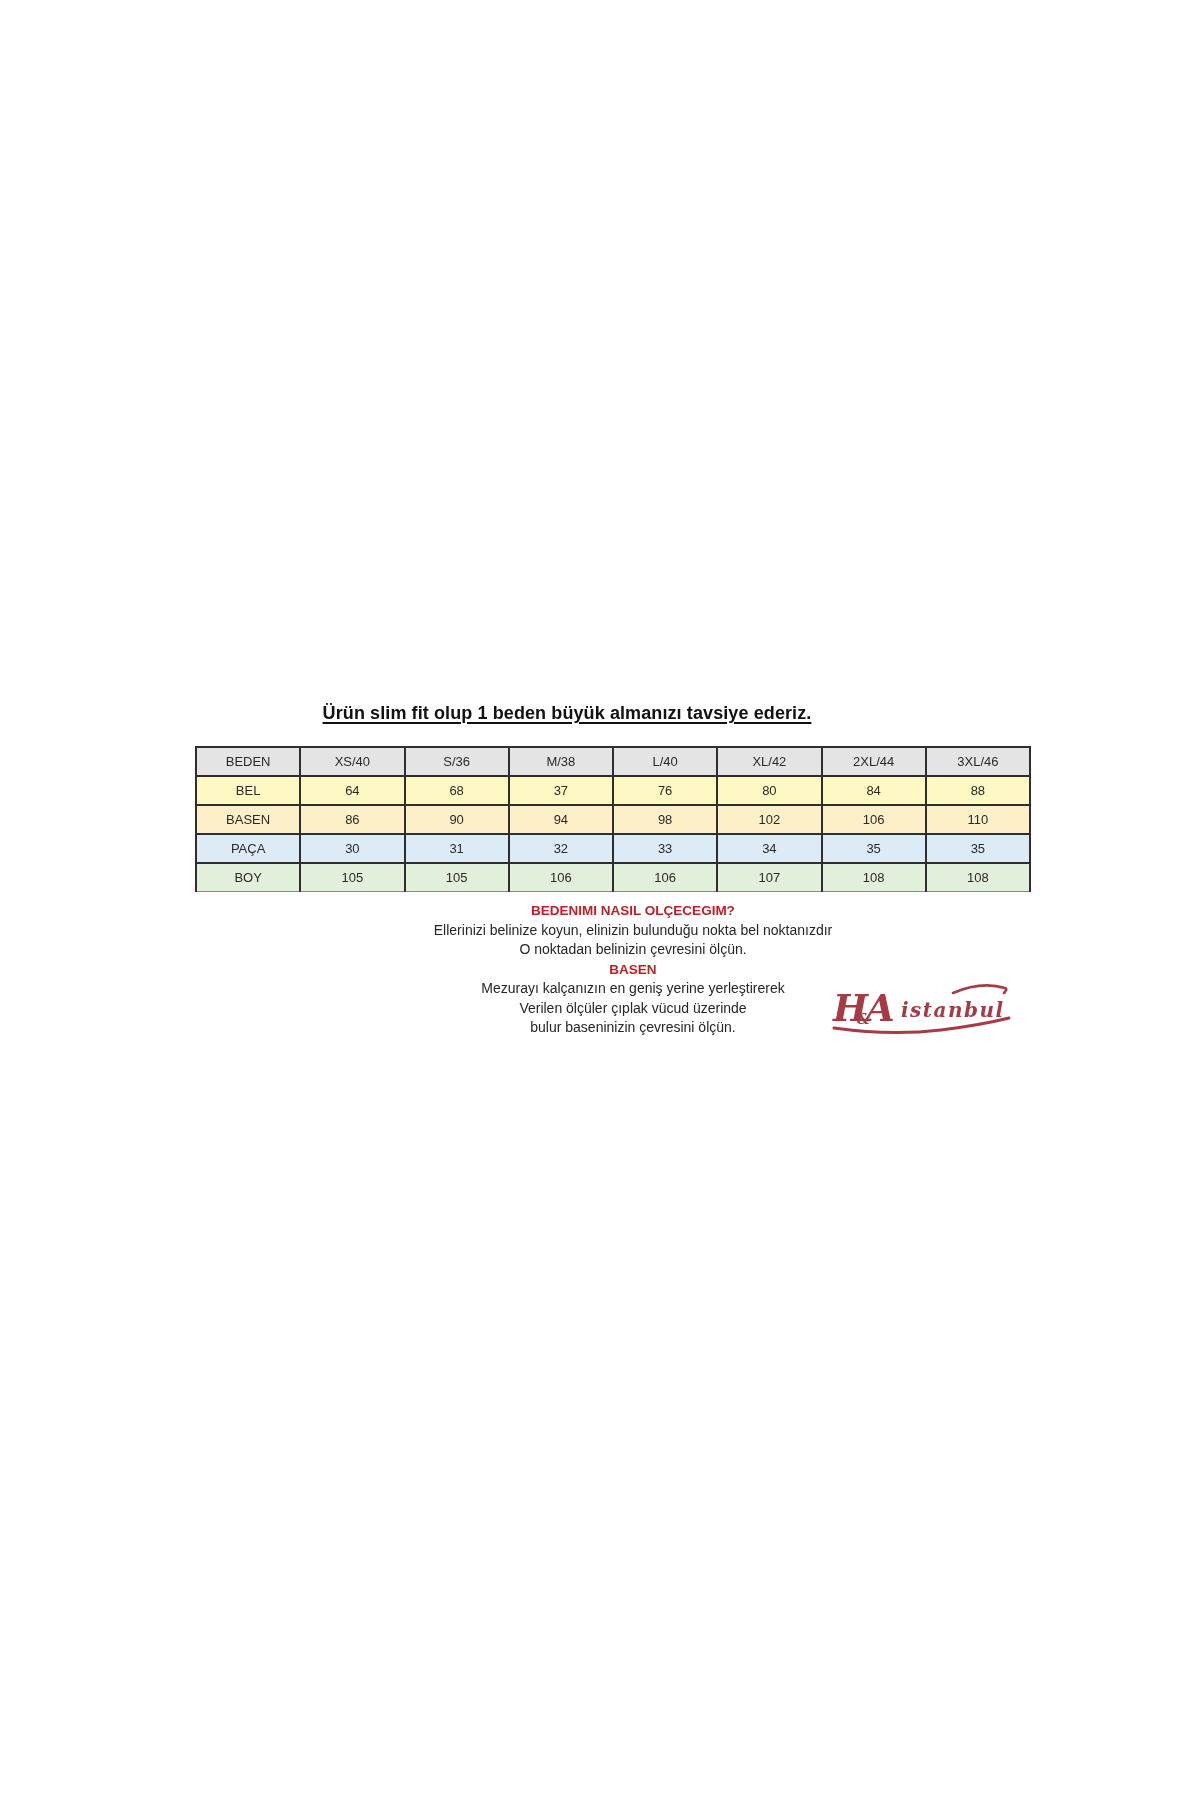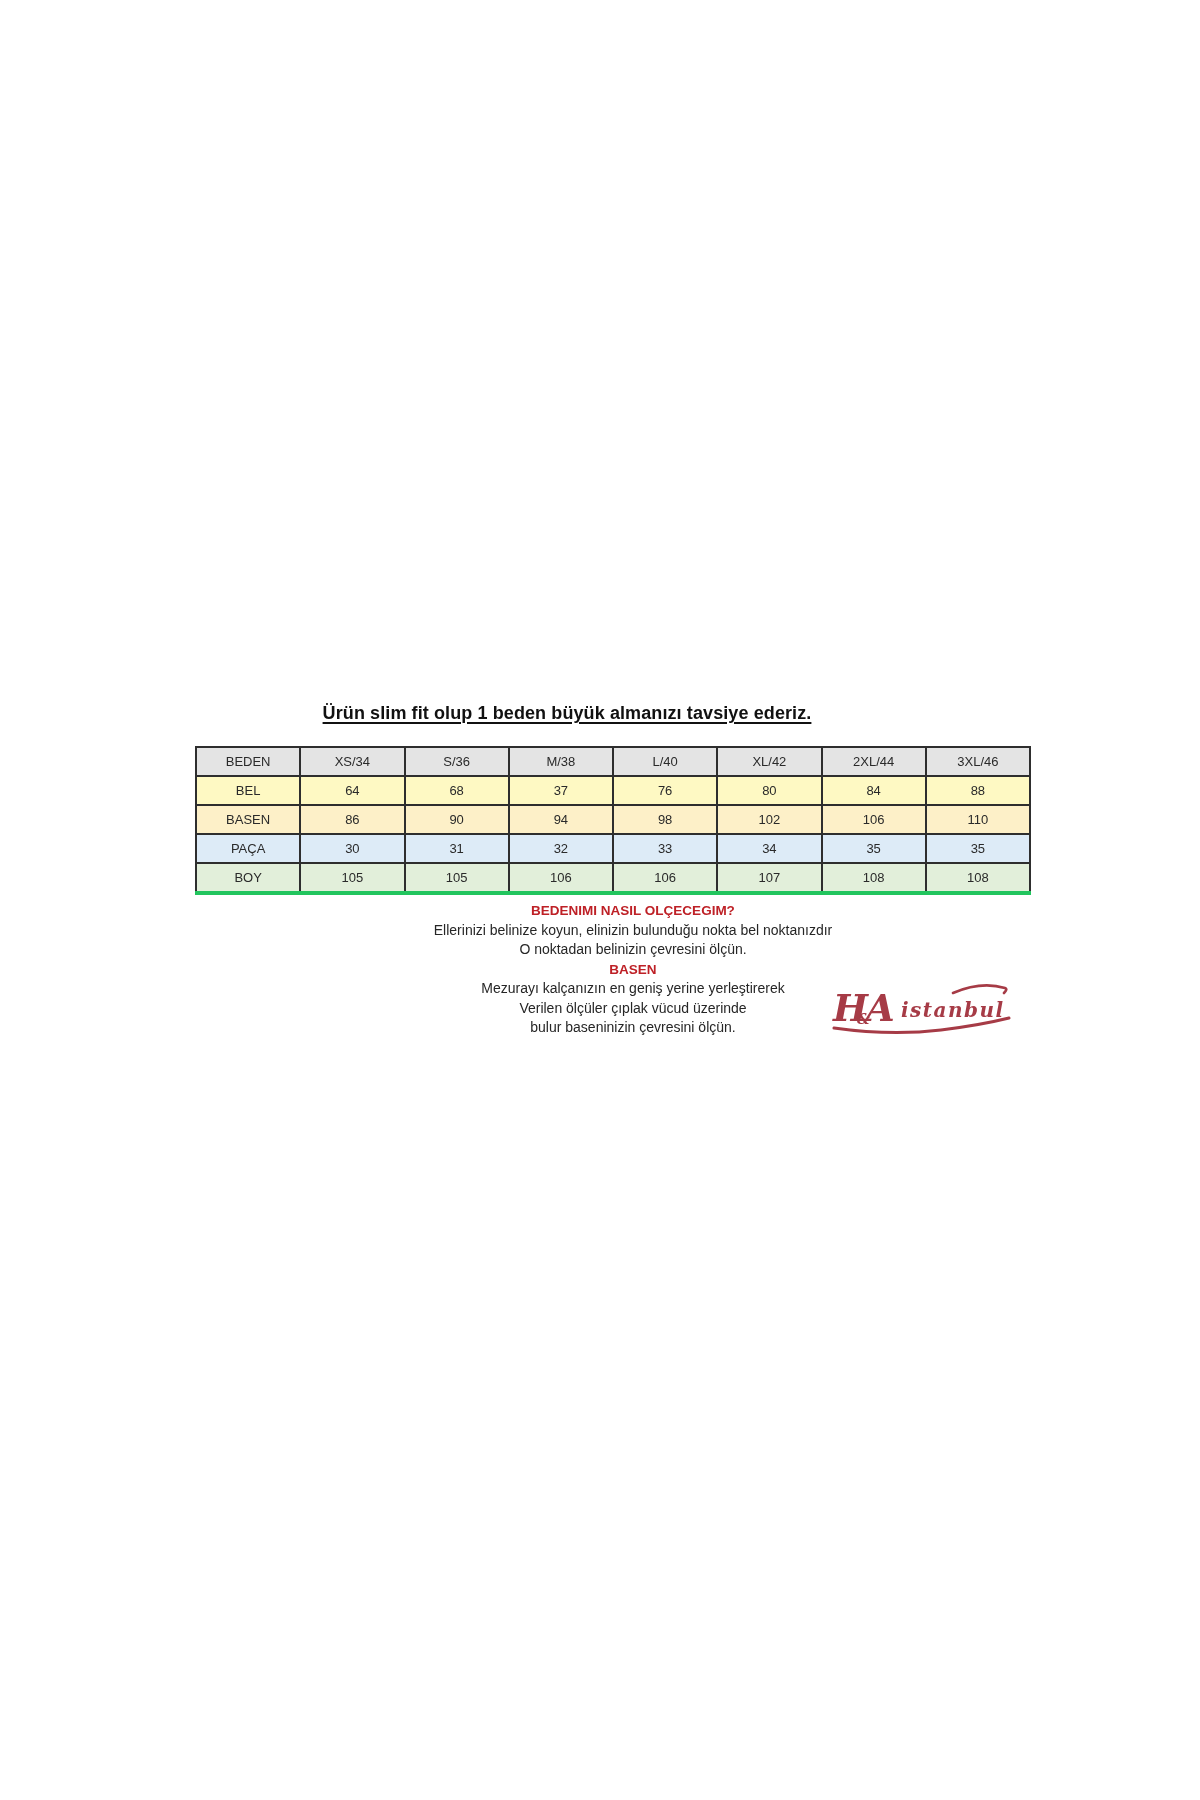--- a/index.html
+++ b/index.html
@@ -35,21 +35,21 @@
     color: #2a2a2a;
   }
   table.size-table th, table.size-table td {
     border: 2px solid #2e2e2e;
     height: 27px;
     text-align: center;
     vertical-align: middle;
     padding: 0;
     font-weight: normal;
   }
-  table.size-table tr:last-child td { border-bottom: 4px solid #22c55e; }
+  table.size-table tr:last-child td { border-bottom: 1px solid #22c55e; }
 
   .guide {
     position: absolute;
     top: 901px; left: 12px; width: 1176px;
     text-align: center;
     font-size: 14px;
     color: #262626;
     line-height: 19.5px;
     margin-left: 33px;
   }
@@ -68,21 +68,21 @@
 <body>
 
 <div class="canvas">
 
   <div class="title">Ürün slim fit olup 1 beden büyük almanızı tavsiye ederiz.</div>
 
   <table class="size-table">
     <thead>
       <tr id="header-row" style="background: rgb(228, 228, 228);">
           <th>BEDEN</th>
-          <th>XS/34</th>
+          <th>XS/40</th>
           <th>S/36</th>
           <th>M/38</th>
           <th>L/40</th>
           <th>XL/42</th>
           <th>2XL/44</th>
           <th>3XL/46</th>
         </tr>
     </thead>
     <tbody id="table-body">
         <tr style="background: #fef9c3;">

